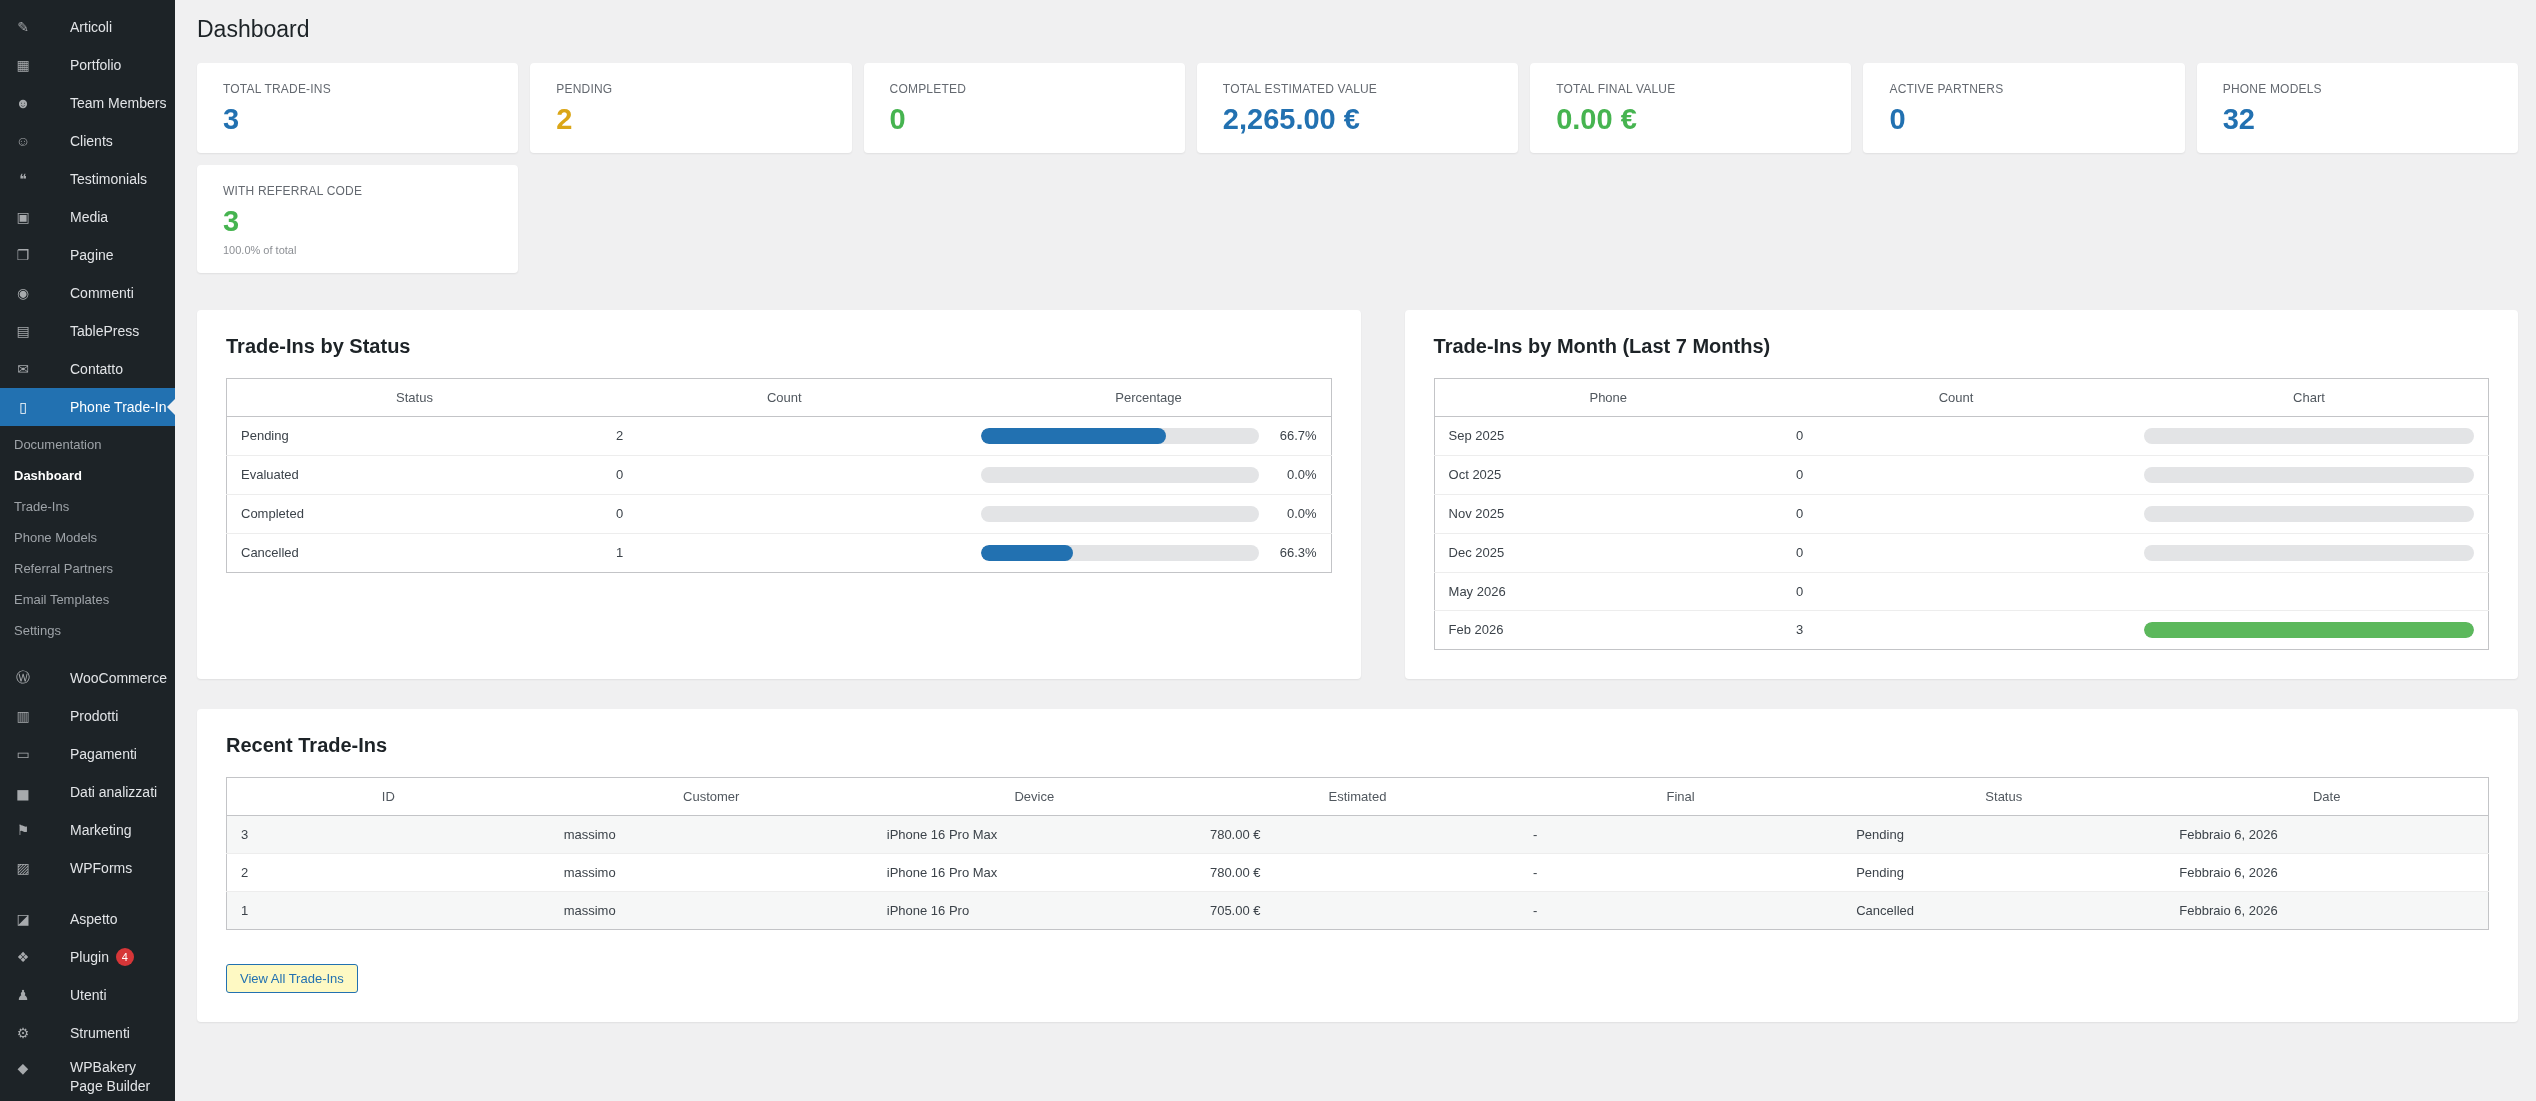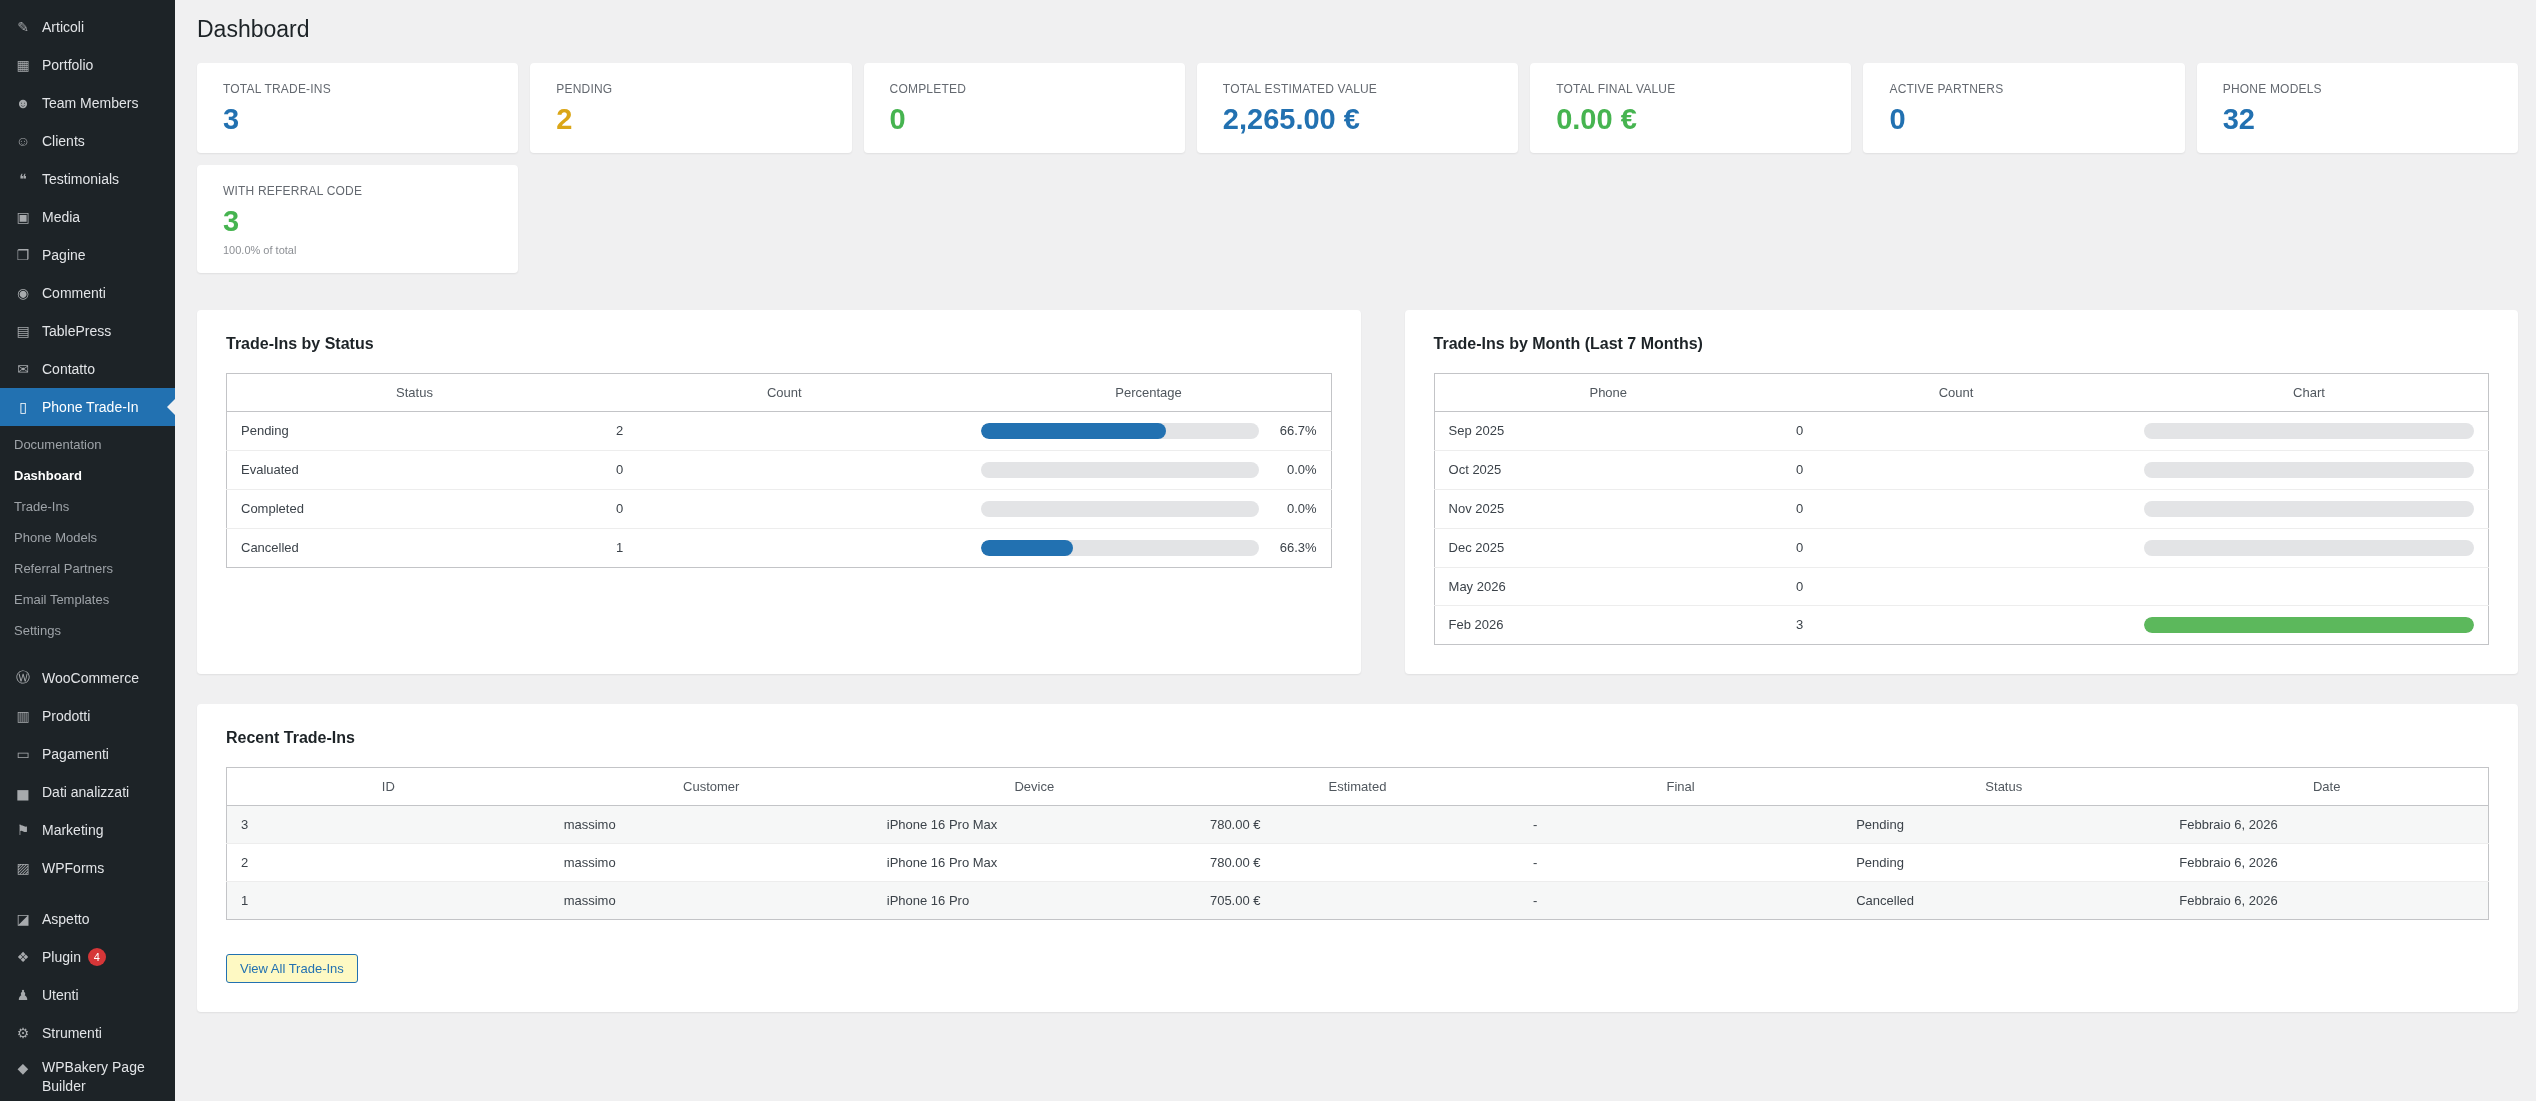--- a/index.html
+++ b/index.html
@@ -8,21 +8,21 @@
     width:2536px; height:1101px; overflow:hidden;
     font-family:"Liberation Sans", sans-serif; font-size:13px;
     display:flex; background:#f0f0f1; color:#3c434a;
   }
 
   
   .sidebar { width:175px; min-width:175px; height:1101px; background:#1d2327; color:#e2e4e7; font-size:14px; }
   .menu { list-style:none; margin:0; padding:8px 0 0 0; }
   .menu-item { display:flex; align-items:center; height:38px; cursor:pointer; position:relative; }
   .menu-item .mi { width:20px; flex:none; margin:0 9px 0 13px; font-size:14px; color:#a7aaad; text-align:center; }
-  .menu-item .ml { white-space:nowrap; }
+  .menu-item .ml { white-space:nowrap;margin-left:28px; }
   .menu-item.tall { height:auto; min-height:46px; align-items:flex-start; padding:6px 0; }
   .menu-item.tall .mi { margin-top:2px; }
   .menu-item.tall .ml { white-space:normal; line-height:1.35; padding-right:6px; }
   .menu-item.active { background:#2271b1; color:#fff; }
   .menu-item.active .mi { color:#fff; }
   .menu-item.active::after {
     content:""; position:absolute; right:0; top:50%; margin-top:-8px;
     border:8px solid transparent; border-right-color:#f0f0f1;
   }
   .submenu { list-style:none; margin:0; padding:3px 0 13px 0; }
@@ -40,21 +40,21 @@
 
   .stats-grid { display:grid; grid-template-columns:repeat(7,1fr); column-gap:21px; row-gap:27px; margin-bottom:37px;gap:12px; }
   .stat-card { background:#fff; border-radius:4px; box-shadow:0 1px 2px rgba(0,0,0,.07); padding:19px 26px 17px; }
   .stat-label { font-size:12px; color:#646970; letter-spacing:.2px; margin-bottom:8px; }
   .stat-value { font-size:29px; font-weight:700; line-height:1.1; }
   .stat-sub { font-size:11px; color:#8c8f94; margin-top:6px; }
   .c-blue { color:#2271b1; } .c-orange { color:#dba617; } .c-green { color:#46b450; }
 
   .panels { display:grid; grid-template-columns:1.045fr 1fr; gap:44px; margin-bottom:30px; }
   .panel { background:#fff; border-radius:4px; box-shadow:0 1px 2px rgba(0,0,0,.07); padding:25px 29px 29px; }
-  .panel-title { font-size:16px; font-weight:700; color:#1d2327; margin:0 0 20px; }
+  .panel-title { font-size:20px; font-weight:700; color:#1d2327; margin:0 0 20px; }
 
   table.data { width:100%; border-collapse:collapse; border:1px solid #c3c4c7; font-size:13px; }
   table.data th { text-align:center; font-weight:400; color:#50575e; padding:11px 14px; border-bottom:1px solid #c3c4c7; background:#fff; }
   table.data td { color:#3c434a; padding:11px 14px; border-bottom:1px solid #ededed; }
   table.data tr:last-child td { border-bottom:none; }
   table.fixed { table-layout:fixed; }
   table.striped tbody tr:nth-child(odd) td { background:#f6f7f7; }
 
   .pct-wrap { display:flex; align-items:center; gap:12px; }
   .bar-track { display:block; height:16px; background:#e3e4e6; border-radius:8px; overflow:hidden; flex:1; }

